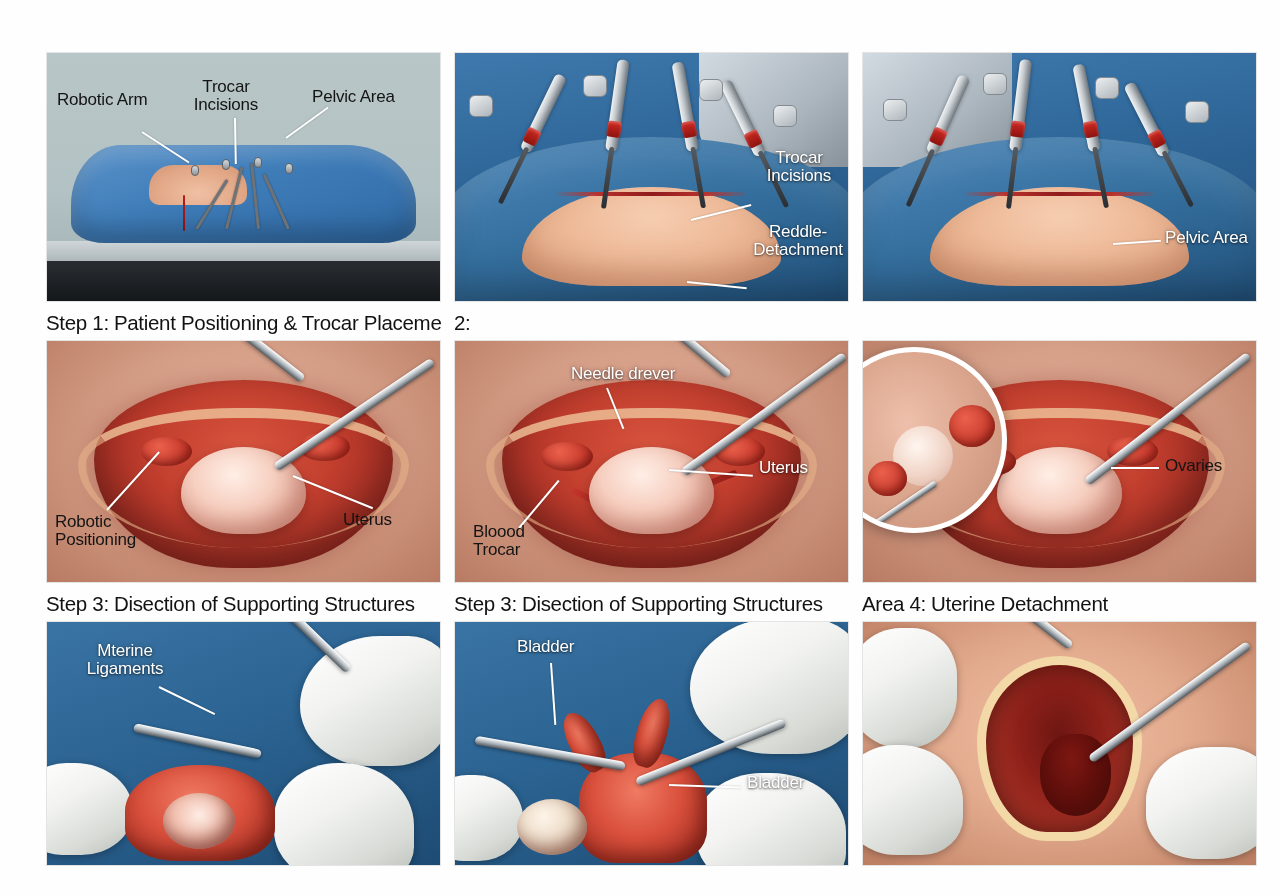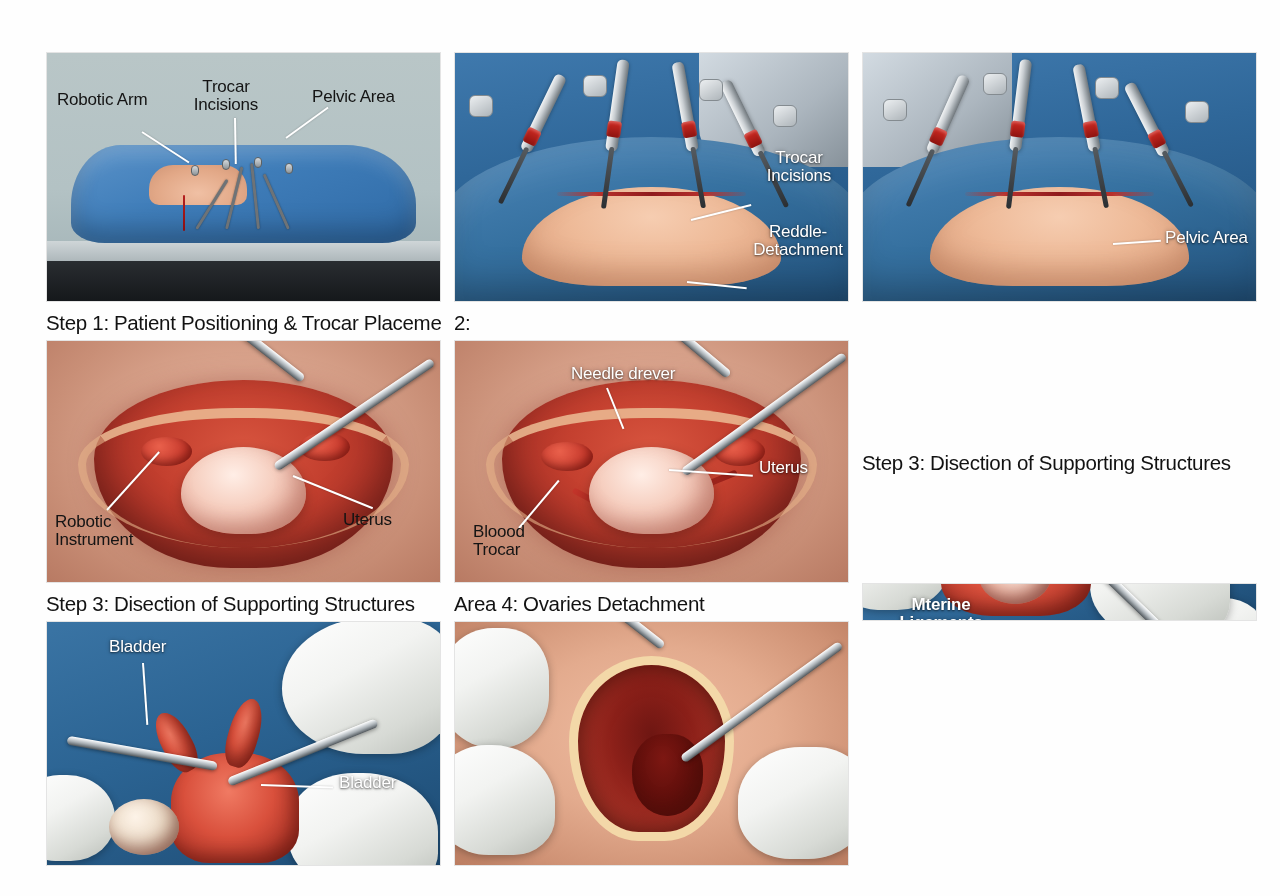--- a/index.html
+++ b/index.html
@@ -370,21 +370,21 @@
       <div class="uterus"></div>
       <div class="ovary" style="left:24%;top:40%;"></div>
       <div class="ovary" style="left:64%;top:38%;"></div>
       <div class="instr" style="left:96px;top:34px;width:160px;transform:rotate(38deg);"></div>
       <div class="instr" style="left:196px;top:16px;width:190px;transform:rotate(-34deg);"></div>
 
       <div class="leader" style="left:60px;top:168px;width:78px;transform:rotate(-48deg);"></div>
       <div class="leader" style="left:246px;top:134px;width:86px;transform:rotate(22deg);"></div>
 
       <div class="lbl dark" style="left:8px;top:172px;">Robotic
-Instrument</div>
+Positioning</div>
       <div class="lbl dark" style="left:296px;top:170px;">Uterus</div>
     </div>
 
     <div class="panel cavity">
       <div class="ring"></div>
       <div class="rim"></div>
       <div class="uterus"></div>
       <div class="ovary" style="left:22%;top:42%;"></div>
       <div class="ovary" style="left:66%;top:40%;"></div>
       <div class="vessel" style="left:118px;top:146px;width:64px;transform:rotate(28deg);"></div>
@@ -395,46 +395,65 @@
       <div class="leader" style="left:152px;top:46px;width:44px;transform:rotate(68deg);"></div>
       <div class="leader" style="left:64px;top:186px;width:62px;transform:rotate(-50deg);"></div>
       <div class="leader" style="left:214px;top:128px;width:84px;transform:rotate(4deg);"></div>
 
       <div class="lbl light" style="left:92px;top:24px;margin-left:24px;">Needle drever</div>
       <div class="lbl dark" style="left:18px;top:182px;">Bloood
 Trocar</div>
       <div class="lbl light" style="left:304px;top:118px;">Uterus</div>
     </div>
 
+    <div class="panel cavity">
+      <div class="ring"></div>
+      <div class="rim"></div>
+      <div class="uterus"></div>
+      <div class="ovary" style="left:26%;top:44%;"></div>
+      <div class="ovary" style="left:62%;top:40%;"></div>
+      <div class="instr" style="left:180px;top:10px;width:206px;transform:rotate(-38deg);"></div>
+
+      <div class="inset-circle" style="left:-42px;top:6px;width:186px;height:186px;">
+        <div class="cervix"></div>
+        <div class="ovary" style="left:70%;top:30%;width:26%;height:24%;"></div>
+        <div class="ovary" style="left:24%;top:62%;width:22%;height:20%;"></div>
+        <div class="instr thin" style="left:54px;top:6px;width:82px;transform:rotate(72deg);"></div>
+        <div class="instr thin" style="left:6px;top:128px;width:104px;transform:rotate(-34deg);"></div>
+      </div>
+
+      <div class="leader" style="left:248px;top:126px;width:48px;transform:rotate(0deg);"></div>
+      <div class="lbl dark" style="left:302px;top:116px;">Ovaries</div>
+    </div>
 
     <div class="caption">
       <span class="step">Step 3:</span>
       <span class="ctext">Disection of Supporting Structures</span>
     </div>
     <div class="caption">
       <span class="step">Step 3:</span>
       <span class="ctext">Disection of Supporting Structures</span>
     </div>
     <div class="caption">
       <span class="step">Area 4:</span>
-      <span class="ctext">Ovaries Detachment</span>
+      <span class="ctext">Uterine Detachment</span>
     </div>
 
     <div class="panel optable">
       <div class="glove" style="right:-10px;top:14px;width:150px;height:130px;border-radius:58% 30% 42% 50%;"></div>
       <div class="glove" style="right:26px;bottom:-18px;width:140px;height:120px;border-radius:46% 52% 30% 44%;"></div>
       <div class="glove" style="left:-24px;bottom:10px;width:110px;height:92px;border-radius:40% 54% 48% 36%;"></div>
       <div class="tissue" style="left:78px;bottom:4px;width:150px;height:96px;border-radius:48% 48% 34% 34%;"></div>
       <div class="tissue" style="left:116px;bottom:16px;width:72px;height:56px;border-radius:50%;
                   background:radial-gradient(ellipse at 50% 40%,#fdece4 0%,#f2bfae 50%,#cf8574 100%);"></div>
       <div class="instr" style="left:152px;top:44px;width:150px;transform:rotate(44deg);"></div>
       <div class="instr" style="left:84px;top:128px;width:130px;transform:rotate(12deg);"></div>
 
       <div class="leader" style="left:112px;top:64px;width:62px;transform:rotate(26deg);"></div>
-      <div class="lbl light c" style="left:18px;top:12px;width:120px;font-weight:bold;">Mterine
+      <div class="lbl light c" style="left:18px;top:20px;width:120px;">Mterine
 Ligaments</div>
     </div>
 
     <div class="panel optable">
       <div class="glove" style="right:-12px;top:-4px;width:170px;height:136px;border-radius:56% 34% 40% 52%;"></div>
       <div class="glove" style="right:2px;bottom:-26px;width:150px;height:118px;border-radius:44% 50% 32% 46%;"></div>
       <div class="glove" style="left:-28px;bottom:4px;width:96px;height:86px;border-radius:42% 50% 46% 38%;"></div>
       <div class="tissue" style="left:124px;bottom:2px;width:128px;height:110px;border-radius:44% 44% 30% 30%;"></div>
       <div class="tissue" style="left:114px;top:88px;width:30px;height:64px;border-radius:50% 50% 40% 40%;transform:rotate(-28deg);"></div>
       <div class="tissue" style="left:182px;top:76px;width:30px;height:70px;border-radius:50% 50% 40% 40%;transform:rotate(16deg);"></div>

